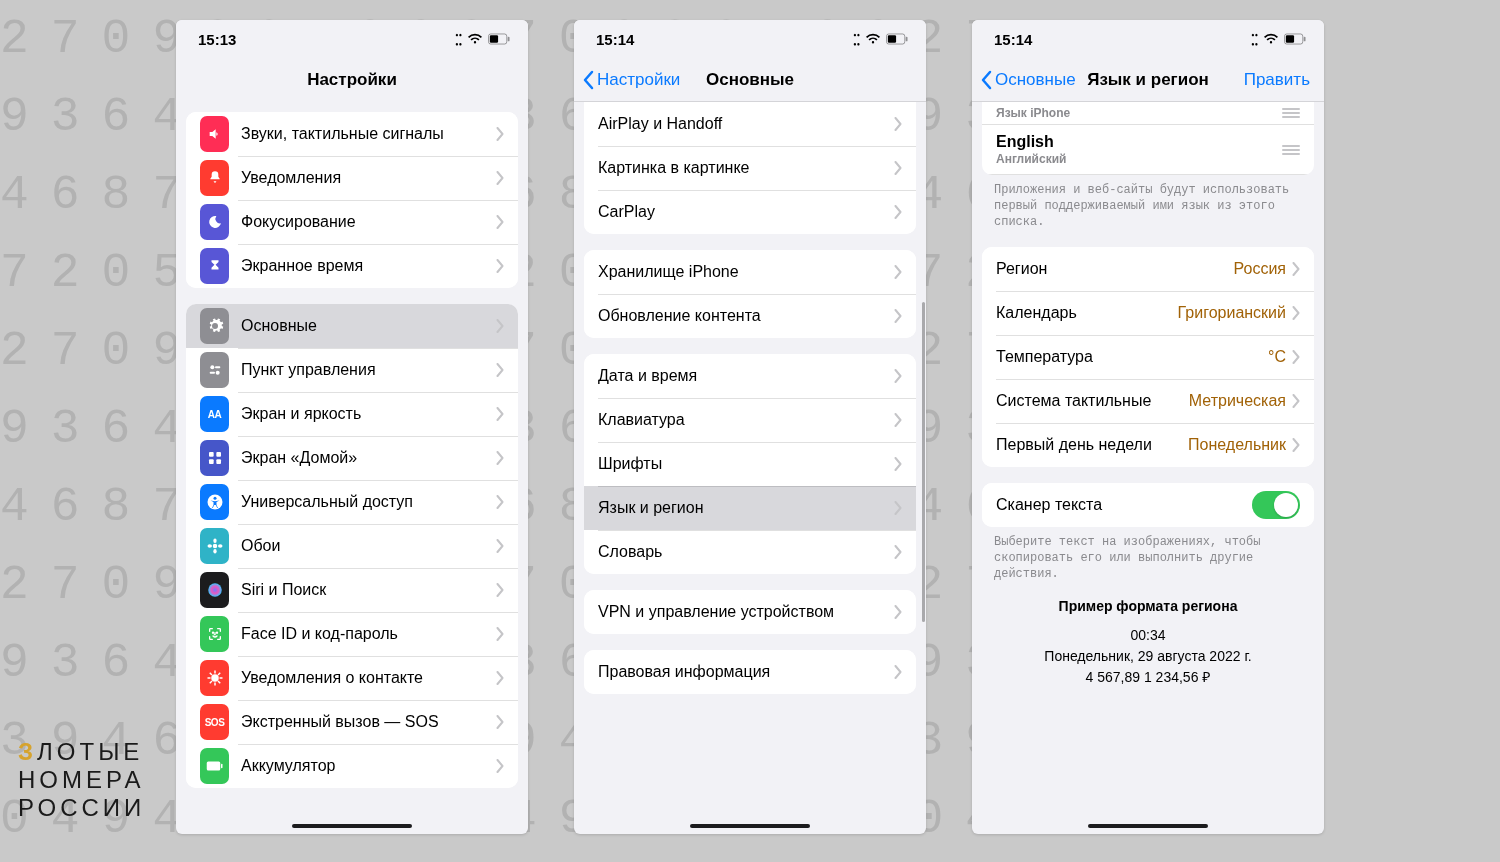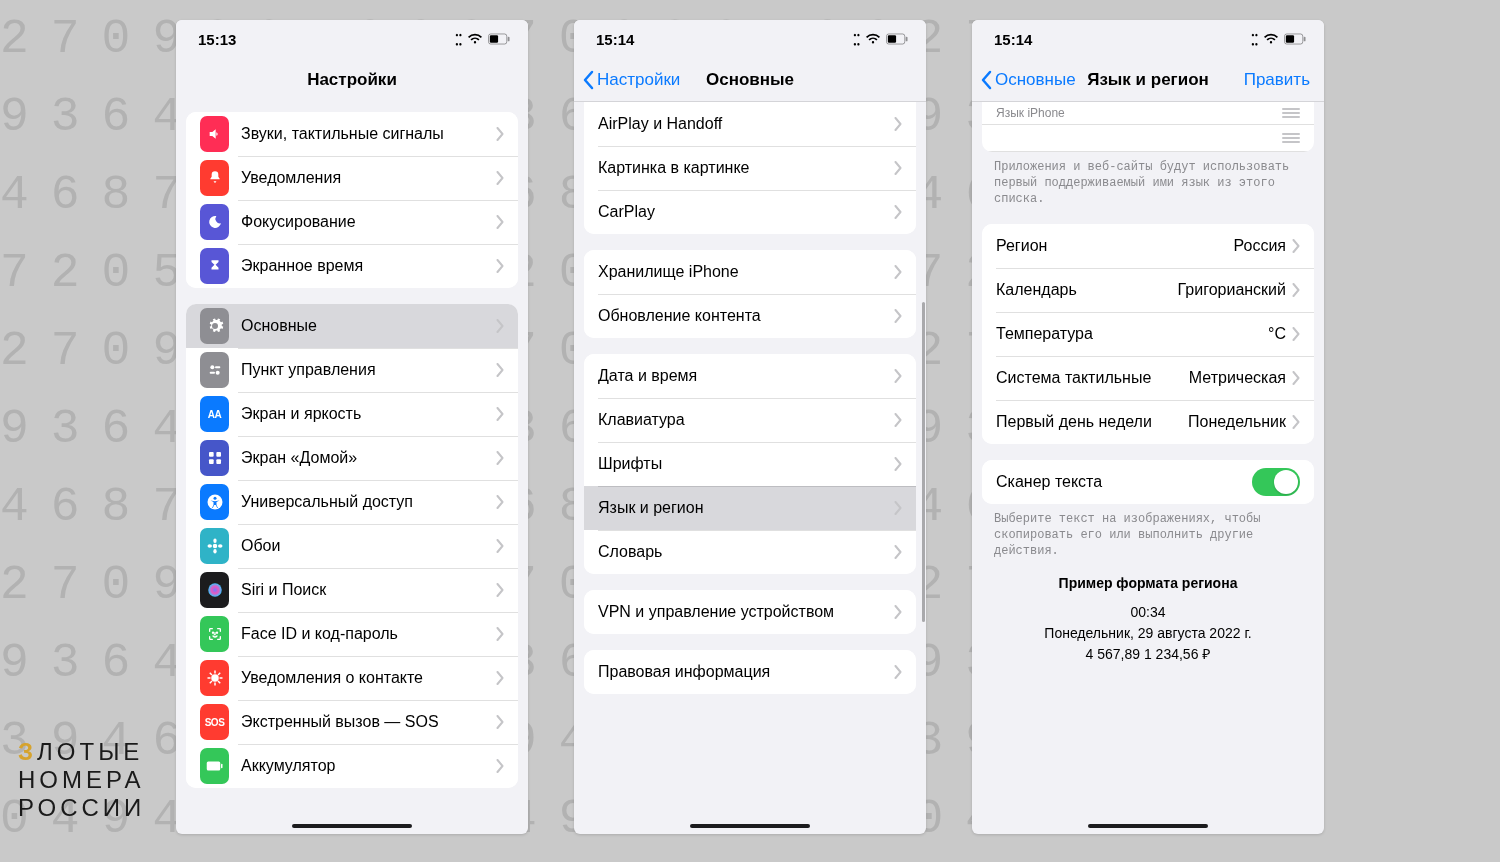--- a/index.html
+++ b/index.html
@@ -112,29 +112,29 @@
   .cell.selected { background: #d8d8dc; }
   .cell .icon {
     width: 29px; height: 36px;
     border-radius: 7px;
     margin-right: 12px;
     display: flex; align-items: center; justify-content: center;
     color: #fff; font-size: 16px; font-weight: 600;
     flex-shrink: 0;
   }
   .cell .label { flex: 1; font-size: 16px; color: #000; }
-  .cell .detail { font-size: 16px; color: #000000; margin-right: 6px; }
+  .cell .detail { font-size: 16px; color: #a16207; margin-right: 6px; }
   .cell .chevron { color: #c5c5c8; font-size: 14px; }
   .footer-text {
     font-size: 12px; color: #8a8a8e;
     padding: 7px 22px 0 22px;
     line-height: 1.35;
     font-family: Liberation Mono, monospace;
   }
-  .lang-cell { padding: 8px 14px; display:flex; align-items:center; }
+  .lang-cell { padding: 8px 14px; display:flex; align-items:center;font-weight:bold; }
   .lang-cell .lang-title { font-size: 16px; color:#000; }
   .lang-cell .lang-sub { font-size: 12px; color:#8a8a8e; margin-top:1px; }
   .lang-cell .drag { margin-left: auto; color:#c5c5c8; display:flex; flex-direction:column; gap:2px; }
   .lang-cell .drag span { display:block; width:18px; height:2px; background:#c5c5c8; border-radius:1px; }
   .add-lang { color:#0a7aff; font-size:16px; }
   .center-block { text-align:center; padding: 14px 10px; font-size:14px; color:#000; }
   .center-block .h { font-weight:600; margin-bottom:8px; }
   .center-block div { line-height:1.5; }
   .toggle {
     width: 48px; height: 28px; border-radius: 14px;
@@ -550,20 +550,24 @@
         <div style="flex:1">
           <div style="font-size:12px;color:#8a8a8e">Язык iPhone</div>
         </div>
         <div class="drag">
               <span></span>
               <span></span>
               <span></span>
             </div>
       </div>
       <div class="lang-cell" style="border-bottom:.5px solid rgba(0,0,0,.12)">
+        <div style="flex:1">
+          <div class="lang-title">English</div>
+          <div class="lang-sub">Английский</div>
+        </div>
         <div class="drag">
               <span></span>
               <span></span>
               <span></span>
             </div>
       </div>
     </div>
     <div class="footer-text">Приложения и веб-сайты будут использовать первый поддерживаемый ими язык из этого списка.</div>
 
     <div class="section" id="p3prefs">

